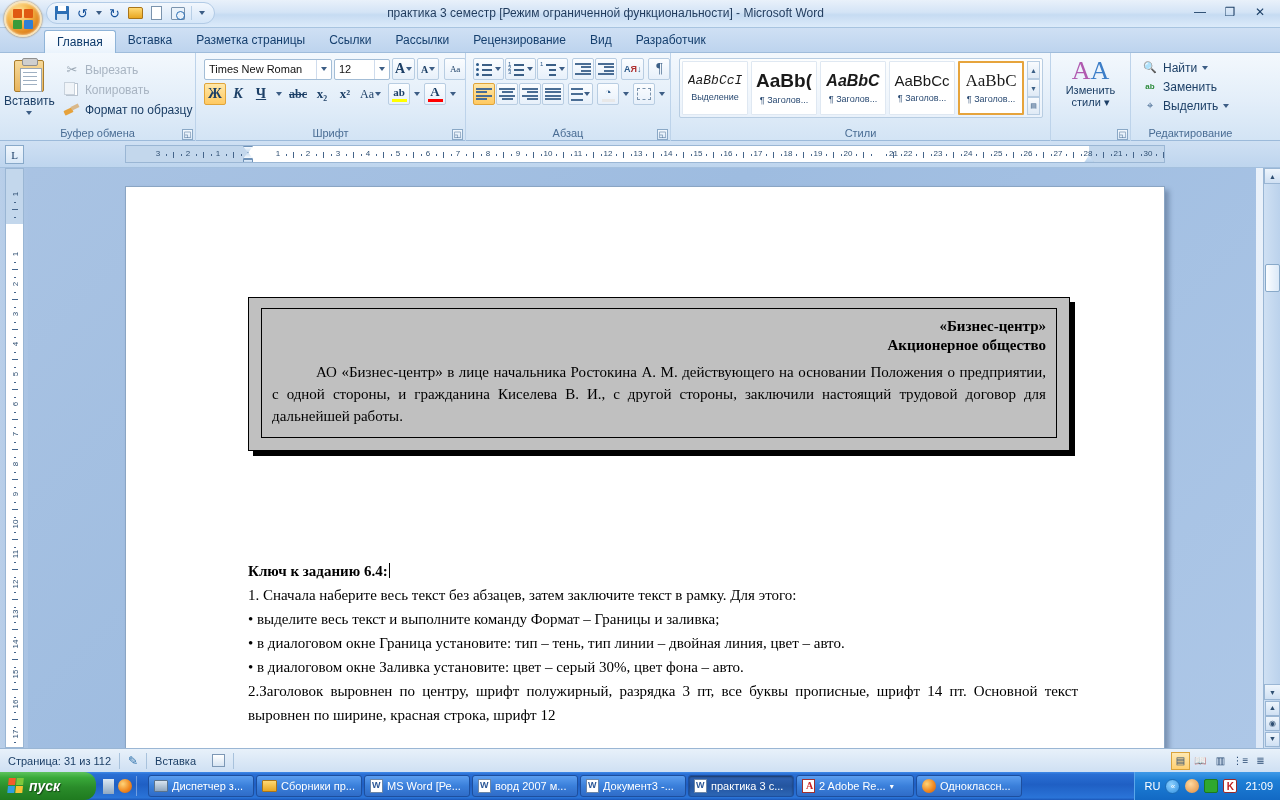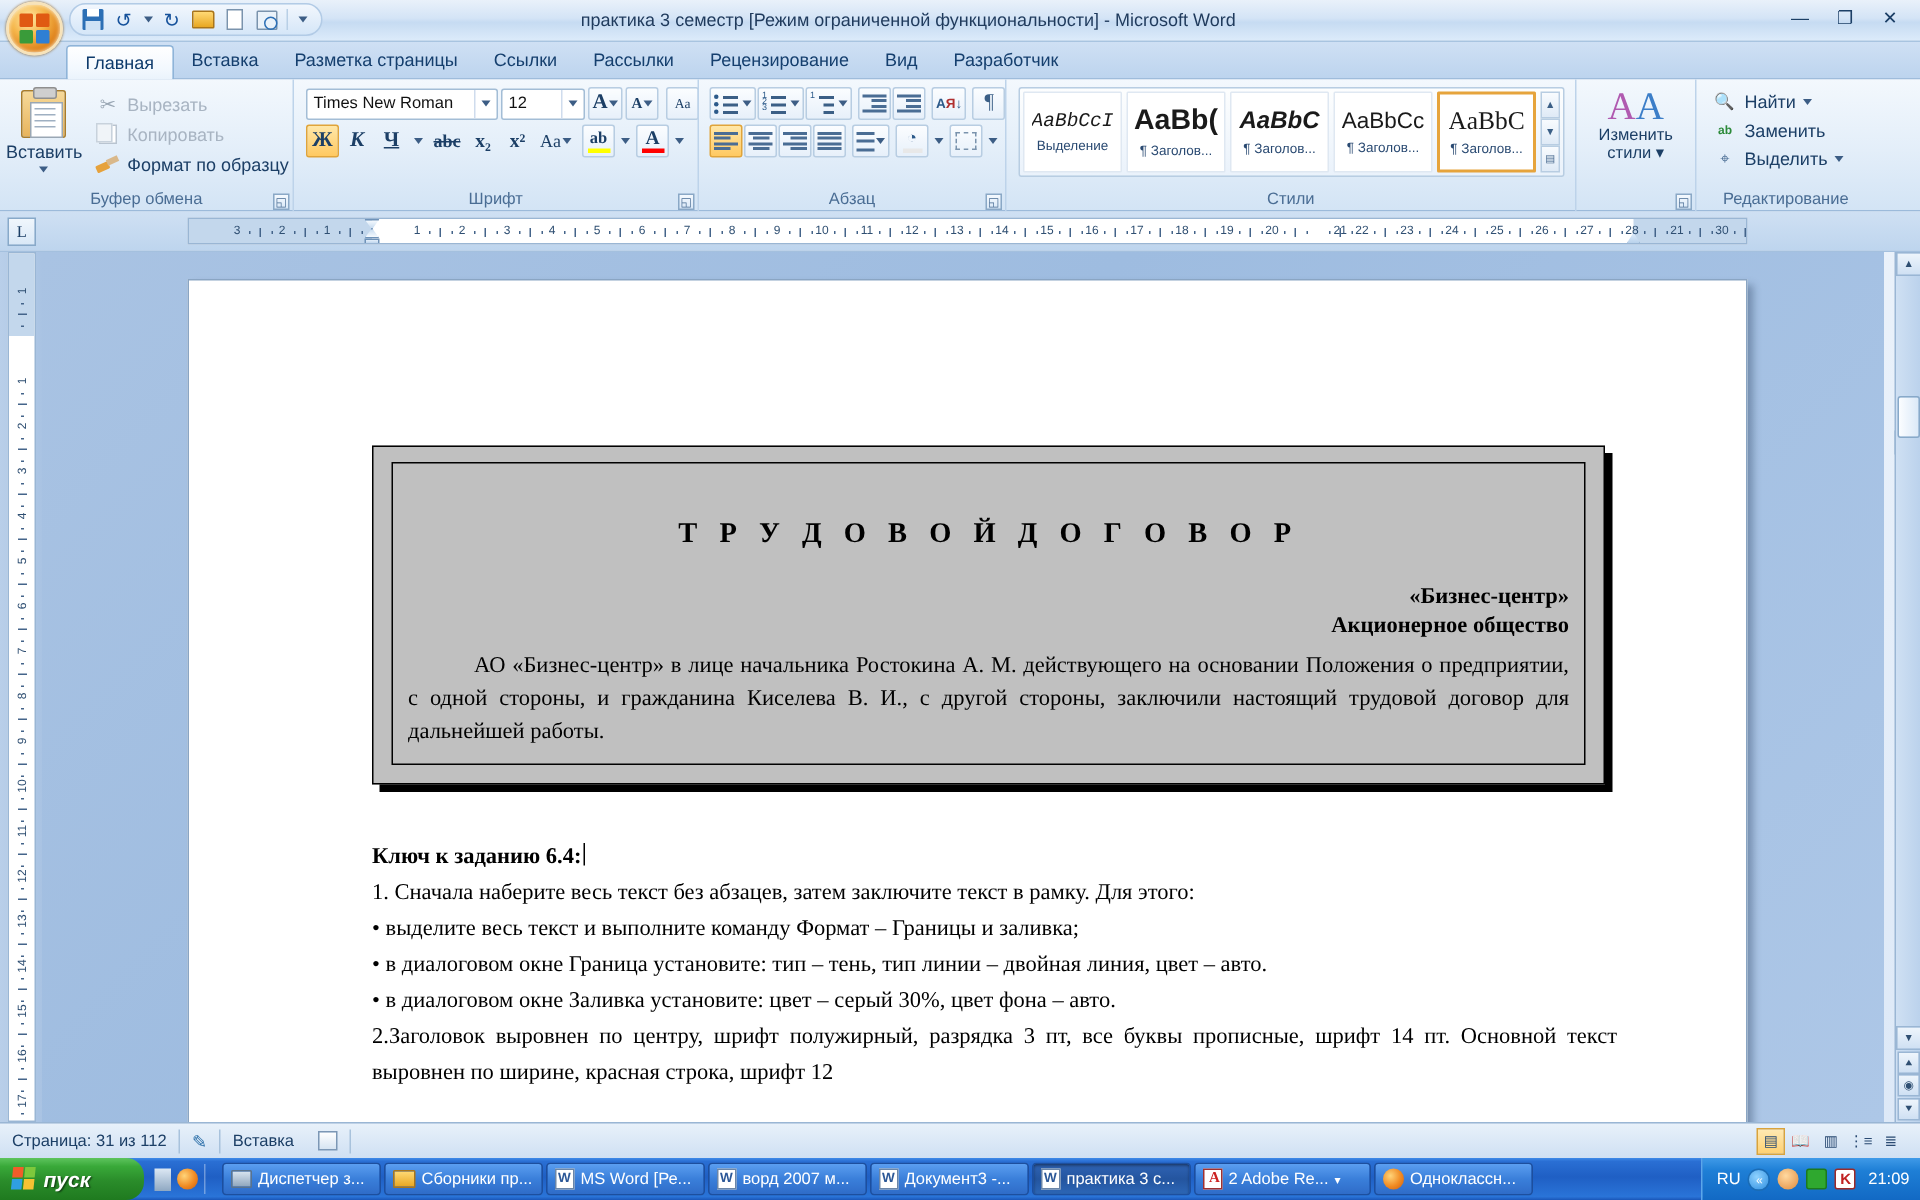--- a/index.html
+++ b/index.html
@@ -969,21 +969,20 @@
       <div class="vnum" style="top: 565px;">17</div>
       <div class="vdot" style="top: 572.5px;"></div>
     </div>
 
   <div class="docarea">
     <div class="page">
       <div class="page-inner">
 
         <div class="framed">
           <div class="framed-inner">
-            <div class="doc-title">Т Р У Д О В О Й   Д О Г О В О Р</div>
             <div class="doc-right">
               <div>«Бизнес-центр»</div>
               <div>Акционерное общество</div>
             </div>
             <div class="doc-body"><span class="ind"></span><span>АО «Бизнес-центр» в лице начальника Ростокина А. М. действующего на основании Положения о предприятии, с одной стороны, и гражданина Киселева В. И., с другой стороны, заключили настоящий трудовой договор для дальнейшей работы.</span></div>
           </div>
         </div>
 
         <div class="after-frame">
           <div class="hdr"><span>Ключ к заданию 6.4:</span><span class="caret"></span></div>

